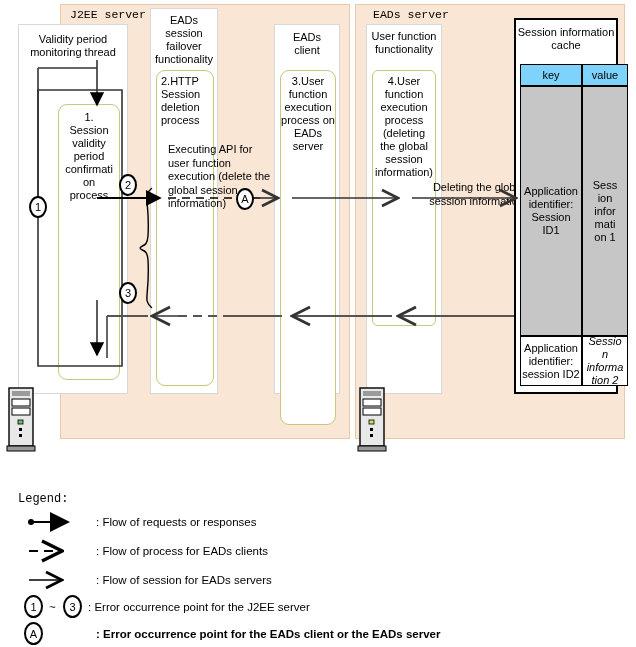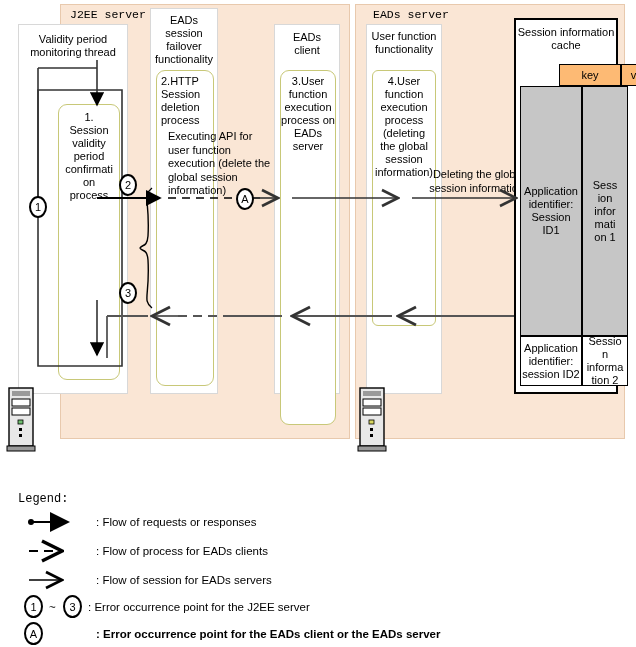--- a/index.html
+++ b/index.html
@@ -14,37 +14,37 @@
   
   .comp{position:absolute;background:#ffffff;border:1px solid #d8d8d8;box-sizing:border-box;}
   .comp-title{position:absolute;width:100%;text-align:center;font-size:11px;line-height:13px;}
 
   
   .proc{position:absolute;background:#ffffff;border:1px solid #c8c878;
         border-radius:9px;box-sizing:border-box;}
   .proc-txt{position:absolute;width:100%;text-align:center;font-size:11px;line-height:13px;}
 
   
-  .flabel{position:absolute;font-size:11px;line-height:13.5px;color:#000;}
+  .flabel{position:absolute;font-size:11px;line-height:13.5px;color:#000;margin-top:13px;}
 
   
   .mark{position:absolute;border:2px solid #000;border-radius:50%;
         background:#fff;text-align:center;font-size:11px;box-sizing:border-box;}
 
   
   .leg-txt{position:absolute;font-size:11.5px;line-height:14px;white-space:nowrap;}
 
   svg{position:absolute;left:0;top:0;overflow:visible;}
 
   
   .tbl{position:absolute;border:2px solid #000;background:#fff;box-sizing:border-box;}
   .tcell{position:absolute;box-sizing:border-box;border:1px solid #000;
          font-size:11px;line-height:13px;text-align:center;display:flex;
          align-items:center;justify-content:center;}
-  .thead{background:#fdba74;margin-left:39px;}
+  .thead{background:#7dd3fc;}
   .tgrey{background:#c6c6c6;}
 </style>
 </head>
 <body>
 
 <div class="lane" style="left:60px;top:4px;width:290px;height:435px;"></div>
 <div class="lane" style="left:355px;top:4px;width:270px;height:435px;"></div>
 
 <div class="lane-title" style="left:70px;top:8px;">J2EE server</div>
 <div class="lane-title" style="left:373px;top:8px;">EADs server</div>
@@ -88,21 +88,21 @@
 <div class="tbl" style="left:514px;top:18px;width:104px;height:376px;">
   <div class="comp-title" style="top:6px;">Session information<br>cache</div>
 </div>
 <div class="tcell thead" style="left:520px;top:64px;width:62px;height:22px;">key</div>
 <div class="tcell thead" style="left:582px;top:64px;width:46px;height:22px;">value</div>
 
 <div class="tcell tgrey" style="left:520px;top:86px;width:62px;height:250px;">Application<br>identifier:<br>Session<br>ID1</div>
 <div class="tcell tgrey" style="left:582px;top:86px;width:46px;height:250px;">Sess<br>ion<br>infor<br>mati<br>on 1</div>
 
 <div class="tcell" style="left:520px;top:336px;width:62px;height:50px;background:#fff;">Application<br>identifier:<br>session ID2</div>
-<div class="tcell" style="left:582px;top:336px;width:46px;height:50px;background:#fff;">Sessio<br>n<br>informa<br>tion 2</div>
+<div class="tcell" style="left:582px;top:336px;width:46px;height:50px;background:#fff;font-style:italic;">Sessio<br>n<br>informa<br>tion 2</div>
 
 <svg width="636" height="647">
   <defs>
     <marker id="fillTri" markerWidth="9" markerHeight="9" refX="8" refY="4.5" orient="auto">
       <path d="M0,0 L9,4.5 L0,9 z" fill="#000"></path>
     </marker>
     <marker id="fillTriDown" markerWidth="9" markerHeight="9" refX="8" refY="4.5" orient="auto">
       <path d="M0,0 L9,4.5 L0,9 z" fill="#000"></path>
     </marker>
     <marker id="openArr" markerWidth="12" markerHeight="12" refX="11" refY="6" orient="auto">

